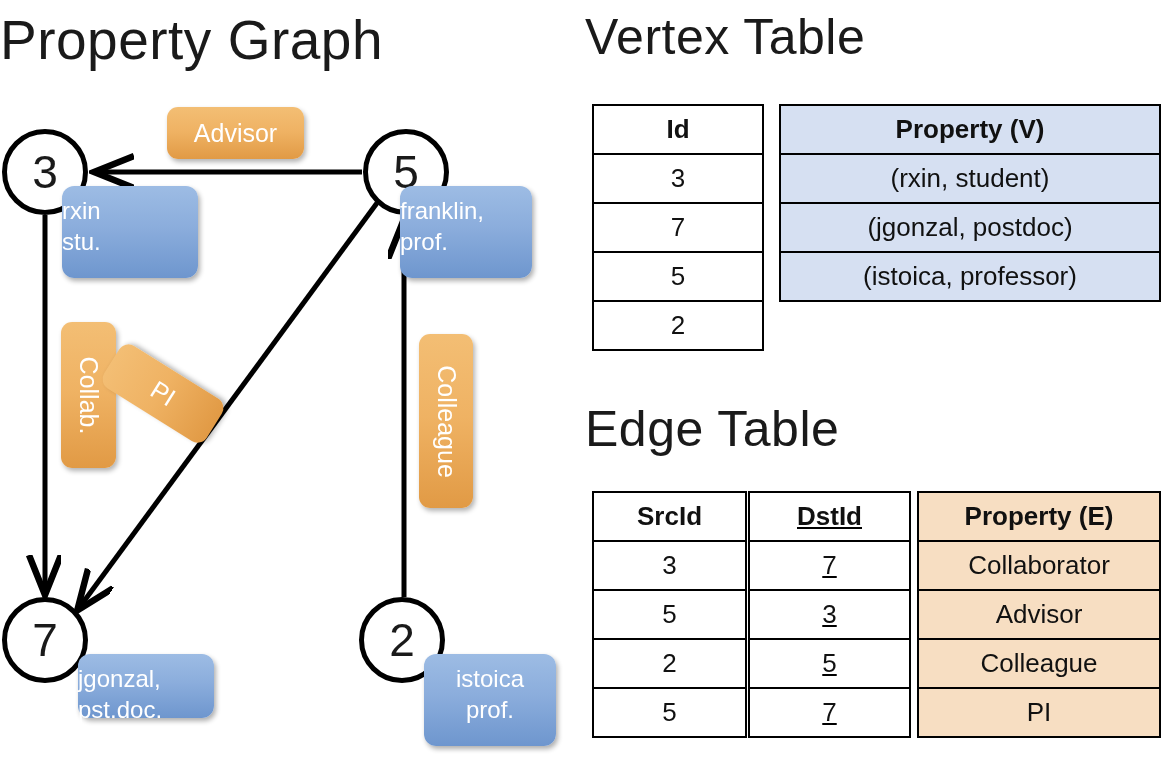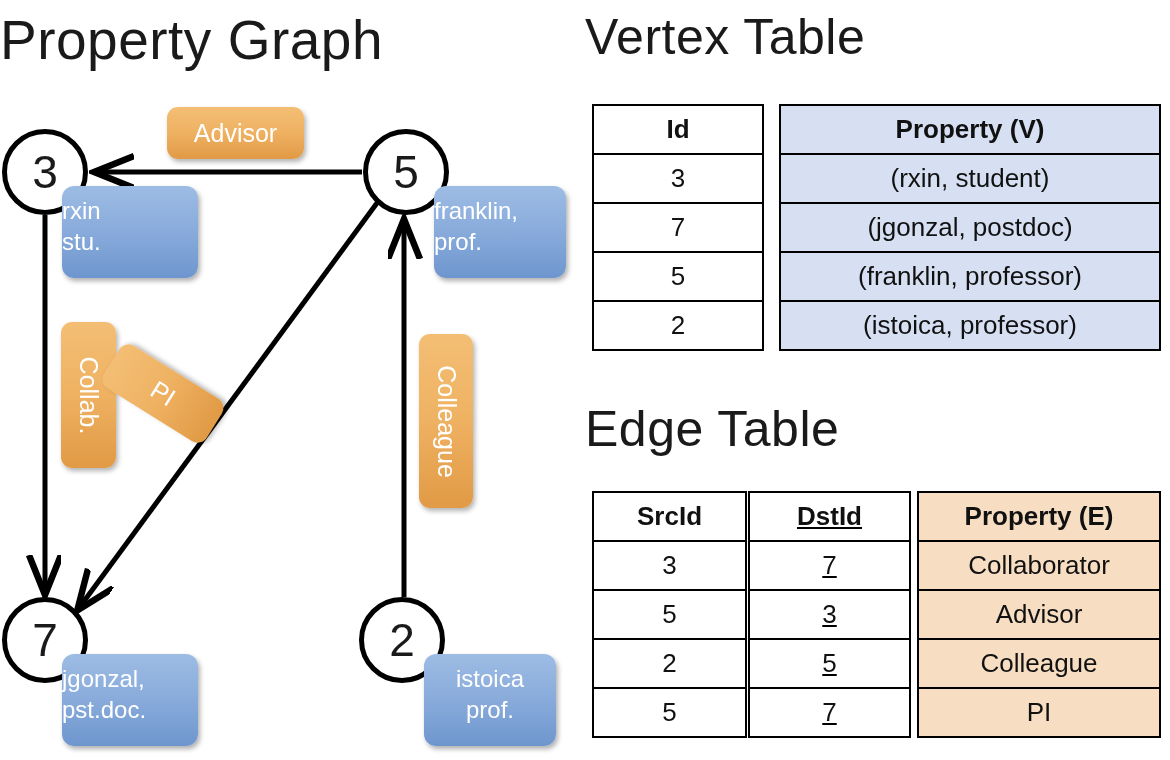--- a/index.html
+++ b/index.html
@@ -165,23 +165,23 @@
     <line x1="404" y1="597" x2="404" y2="222" stroke="#000" stroke-width="5" marker-end="url(#arrowhead)"></line>
   </svg>
 
   <div class="node" style="left:2px;  top:129px;">3</div>
   <div class="node" style="left:363px;top:129px;">5</div>
   <div class="node" style="left:2px;  top:597px;">7</div>
   <div class="node" style="left:359px;top:597px;">2</div>
 
   <div class="prop-box" style="left:62px;  top:186px; width:136px; height:92px;">rxin
 stu.</div>
-  <div class="prop-box" style="left:434px; top:186px; width:132px; height:92px;">franklin,
+  <div class="prop-box" style="left:400px; top:186px; width:132px; height:92px;">franklin,
 prof.</div>
-  <div class="prop-box" style="left:62px;  top:654px; width:136px; height:92px;">jgonzal,
+  <div class="prop-box" style="left:78px;  top:654px; width:136px; height:64px;">jgonzal,
 pst.doc.</div>
   <div class="prop-box" style="left:424px; top:654px; width:132px; height:92px;text-align:center;">istoica
 prof.</div>
 
   <div class="edge-label" style="left:167px; top:107px; width:137px; height:52px;">
     <span>Advisor</span>
   </div>
 
   <div class="edge-label" style="left:61px; top:322px; width:55px; height:146px;">
     <span class="vtext">Collab.</span>
@@ -222,23 +222,20 @@
       <tr>
     <th class="cell-blue">Property (V)</th>
   </tr>
   <tr>
     <td class="cell-blue">(rxin, student)</td>
   </tr>
   <tr>
     <td class="cell-blue">(jgonzal, postdoc)</td>
   </tr>
   <tr>
-    <td class="cell-blue">(franklin, professor)</td>
-  </tr>
-  <tr>
     <td class="cell-blue">(istoica, professor)</td>
   </tr>
 </tbody>
   </table>
 
 <table class="tbl" id="edge-src-table">
   <tbody>
       <tr>
     <th class="cell-white">SrcId</th>
   </tr>

